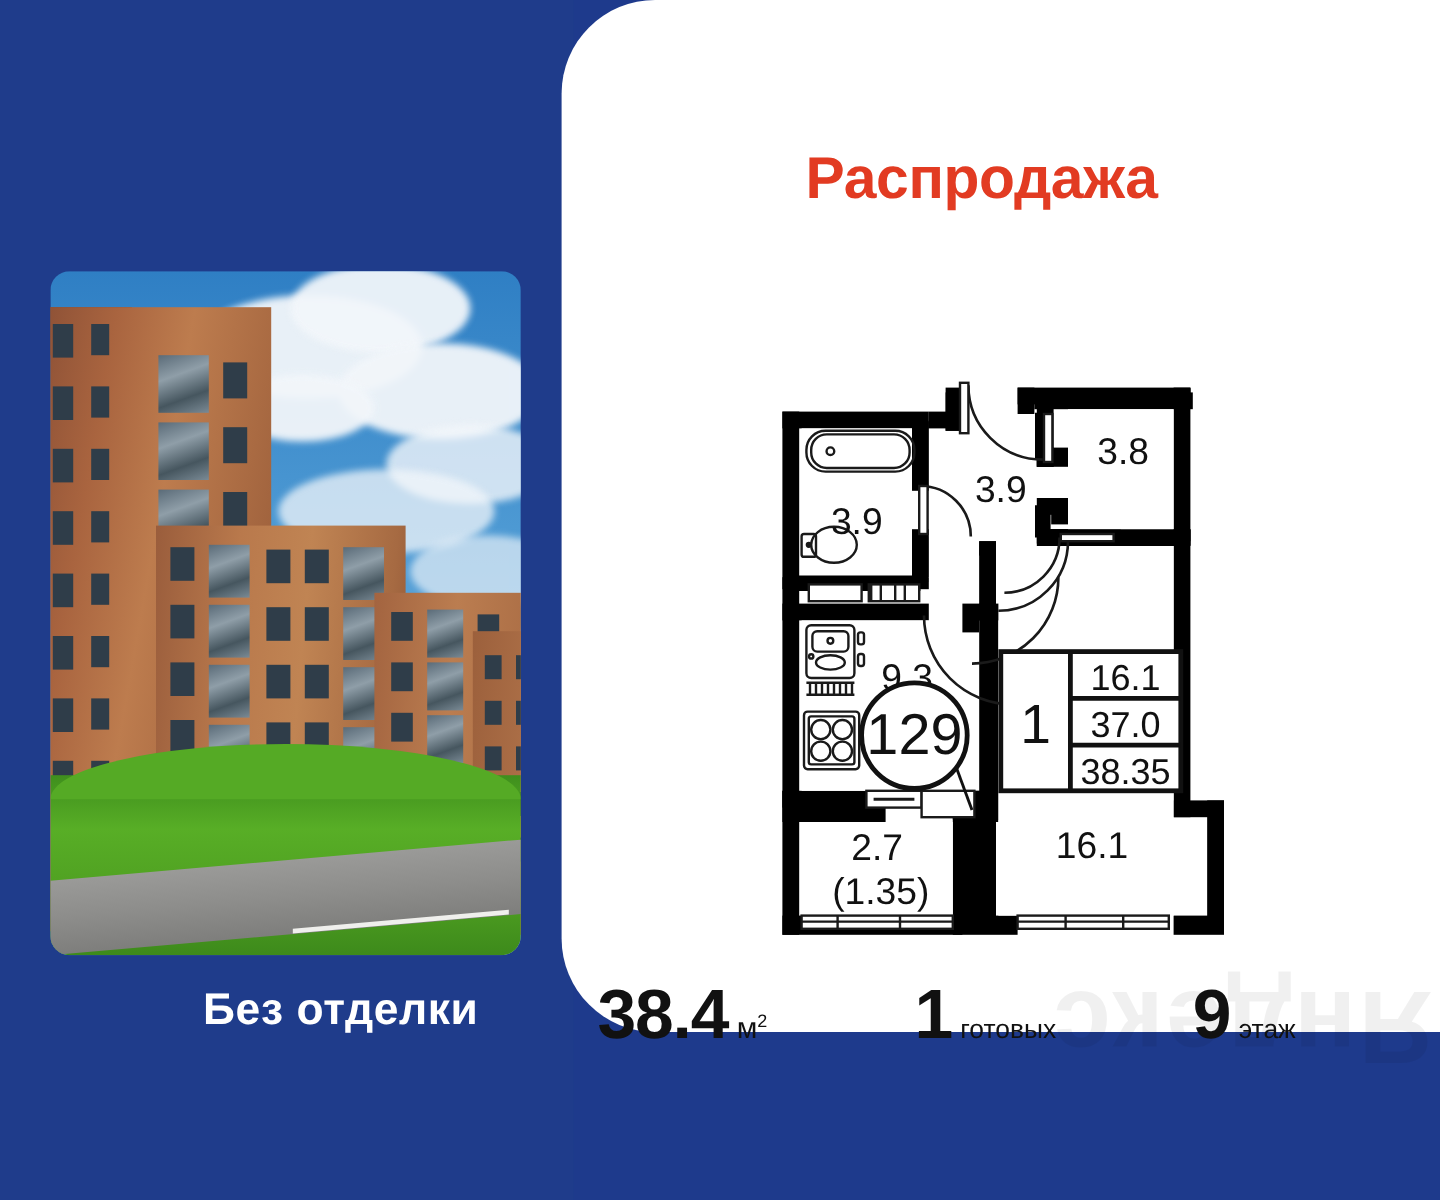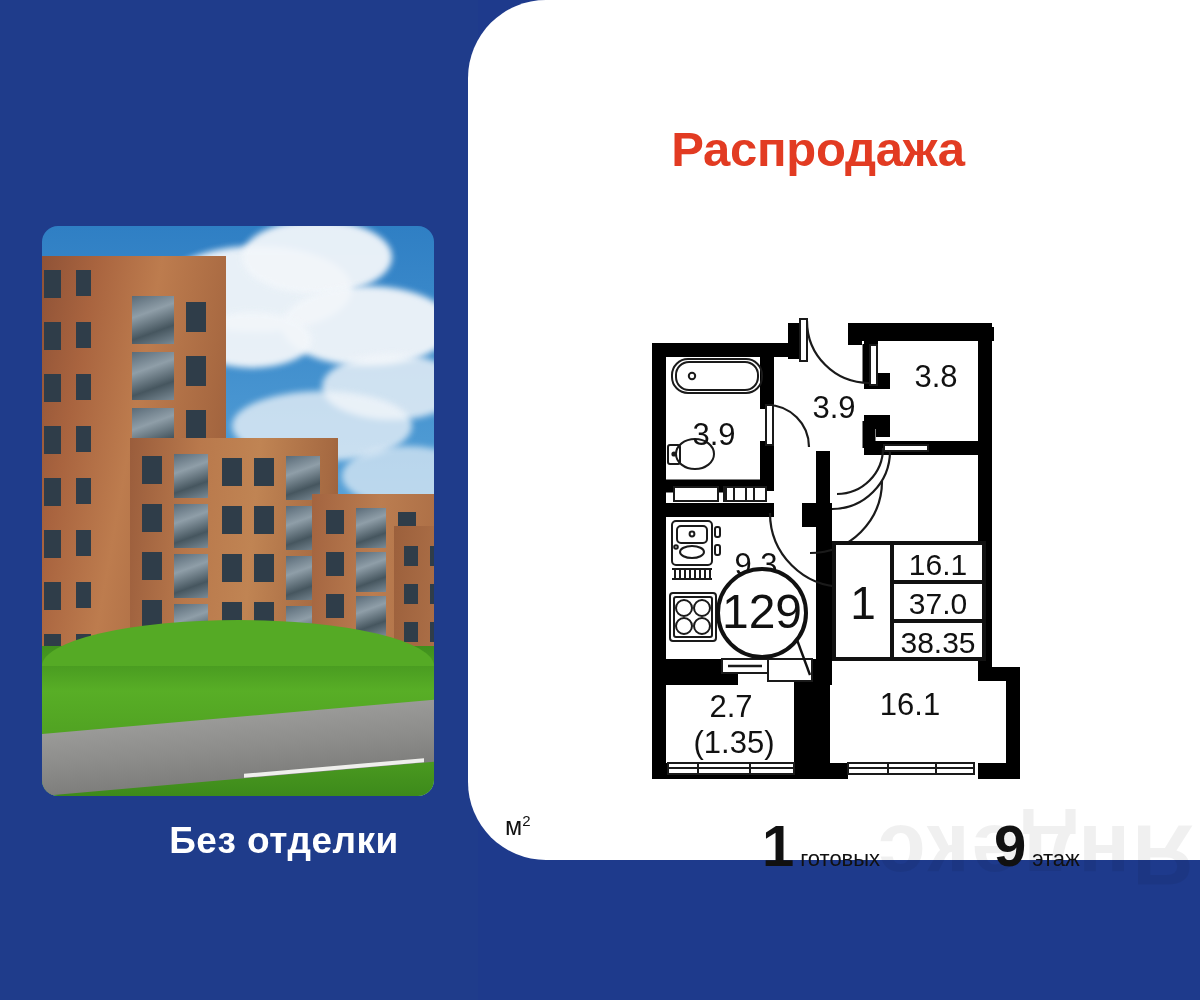--- a/index.html
+++ b/index.html
@@ -483,20 +483,21 @@
           <text x="300" y="359" font-family="Liberation Sans, sans-serif" font-size="30" text-anchor="middle" fill="#111">37.0</text>
           <text x="300" y="398" font-family="Liberation Sans, sans-serif" font-size="30" text-anchor="middle" fill="#111">38.35</text>
         </g>
       </svg>
     </div>
 
     <div class="stats">
       <div class="watermark">Яндекс</div>
 
       <div class="stat s1">
+        <span class="stat-num">38.4</span>
         <span class="stat-unit"><span>м</span><span class="sup">2</span></span>
       </div>
 
       <div class="stat s2">
         <span class="stat-num">1</span>
         <span class="stat-unit small">готовых</span>
       </div>
 
       <div class="stat s3">
         <span class="stat-num">9</span>

